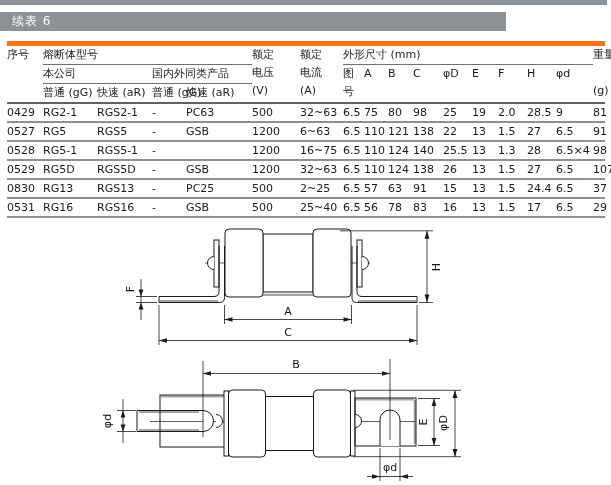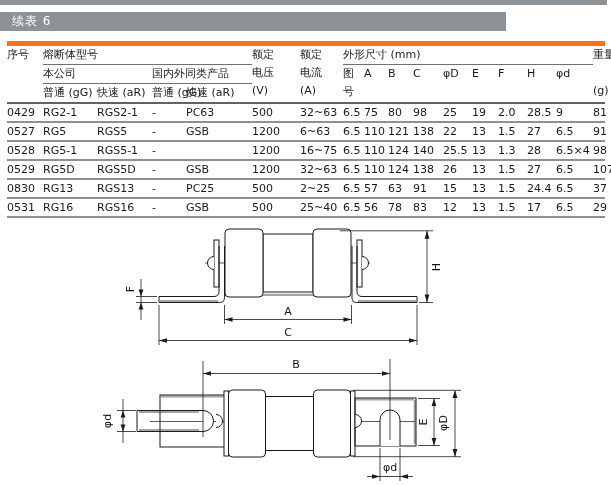--- a/index.html
+++ b/index.html
@@ -199,21 +199,21 @@
           <td>RG16</td>
           <td>RGS16</td>
           <td>-</td>
           <td>GSB</td>
           <td>500</td>
           <td>25~40</td>
           <td>6.5</td>
           <td>56</td>
           <td>78</td>
           <td>83</td>
-          <td>12</td>
+          <td>16</td>
           <td>13</td>
           <td>1.5</td>
           <td>17</td>
           <td>6.5</td>
           <td>29</td>
         </tr>
       </tbody>
   </table>
 
   <svg class="drawings" width="611" height="275" viewBox="0 210 611 275">

